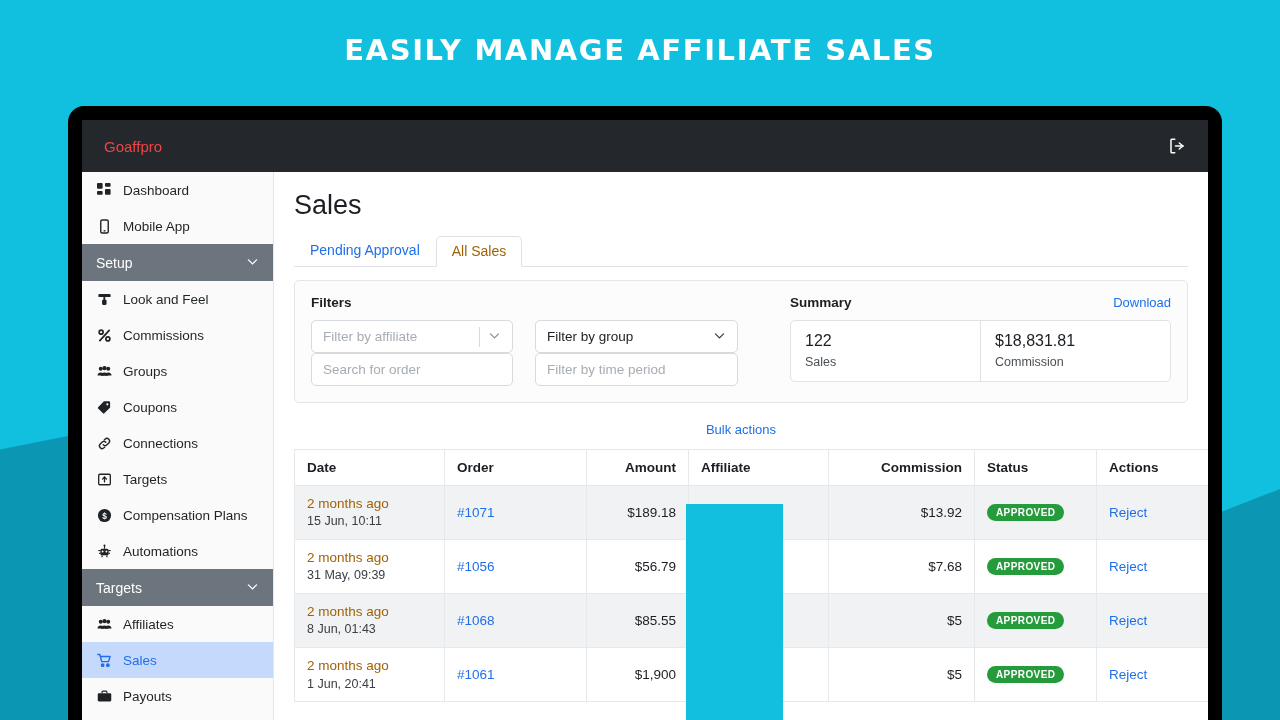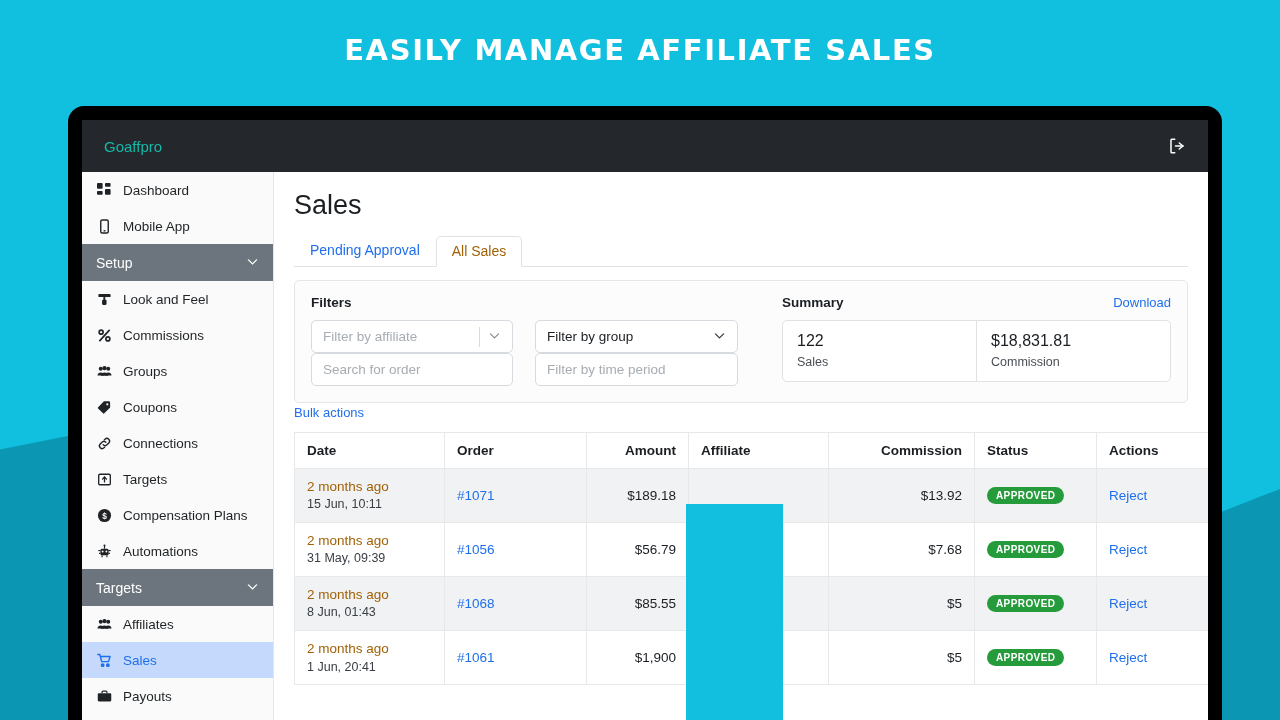--- a/index.html
+++ b/index.html
@@ -58,21 +58,21 @@
     overflow: hidden;
     position: relative;
   }
   
   .topbar {
     height: 52px; background: #24282C;
     display: flex; align-items: center;
     padding: 0 22px 0 22px;
     justify-content: space-between;
   }
-  .brand { color: #14b8a6; font-size: 15px; }
+  .brand { color: #ef4444; font-size: 15px; }
   .logout-icon { width: 18px; height: 18px; color: #fff; display:block; }
   
   .app-body { display: flex; height: 574px; }
   .sidebar {
     width: 192px; background: #FAFAFA;
     border-right: 1px solid #E6E6E6;
     flex: 0 0 192px;
     overflow: hidden;
   }
   .nav-item {
@@ -112,21 +112,21 @@
   .tab.selected {
     color: #a16207; background: #ffffff;
     border-color: #DEE2E6 #DEE2E6 #ffffff;
     margin-bottom: -1px;
   }
   
   .filter-card {
     margin-top: 13px;
     border: 1px solid #E4E6E8; border-radius: 5px;
     background: #FCFCFD;
-    display: flex; padding: 14px 16px 16px 16px; gap: 16px;
+    display: flex; padding: 14px 16px 16px 16px; gap: 24px;
   }
   .filters-col { width: 455px; }
   .summary-col { flex: 1; }
   .block-title { font-size: 13.5px; font-weight: bold; color: #1B1F23; margin-bottom: 10px; }
   .summary-head { display: flex; justify-content: space-between; align-items: baseline; }
   .link { color: #1F6FEB; font-size: 13px; }
   .field-row { display: flex; gap: 22px; }
   .field {
     height: 33px; border: 1px solid #D7DBDF; border-radius: 5px; background: #fff;
     display: flex; align-items: center; padding: 0 11px;
@@ -140,21 +140,21 @@
   .field .divider { width: 1px; height: 20px; background: #D7DBDF; margin-left: auto; margin-right: 8px; }
   .caret { width: 13px; height: 13px; color: #6C757D; flex: 0 0 13px; }
   .stats {
     display: flex; border: 1px solid #E0E3E6; border-radius: 5px;
     background: #fff; overflow: hidden;
   }
   .stat { flex: 1; padding: 11px 14px 12px 14px; border-right: 1px solid #E0E3E6; }
   .stat:last-child { border-right: none; }
   .stat .v { font-size: 16px; color: #1B1F23; margin-bottom: 5px; }
   .stat .l { font-size: 12.5px; color: #4A5056; }
-  .bulk { text-align: left; }
+  .bulk { text-align: center; margin-top: 17px; }
   
   table { width: 100%; border-collapse: collapse; margin-top: 11px; table-layout: fixed; }
   th {
     text-align: left; font-size: 13.5px; font-weight: bold; color: #1B1F23;
     padding: 10px 12px; border: 1px solid #E6E8EA; background: #fff;
     white-space: nowrap;
   }
   td {
     font-size: 13.5px; color: #1B1F23; padding: 9px 12px;
     border: 1px solid #E6E8EA; vertical-align: middle;

